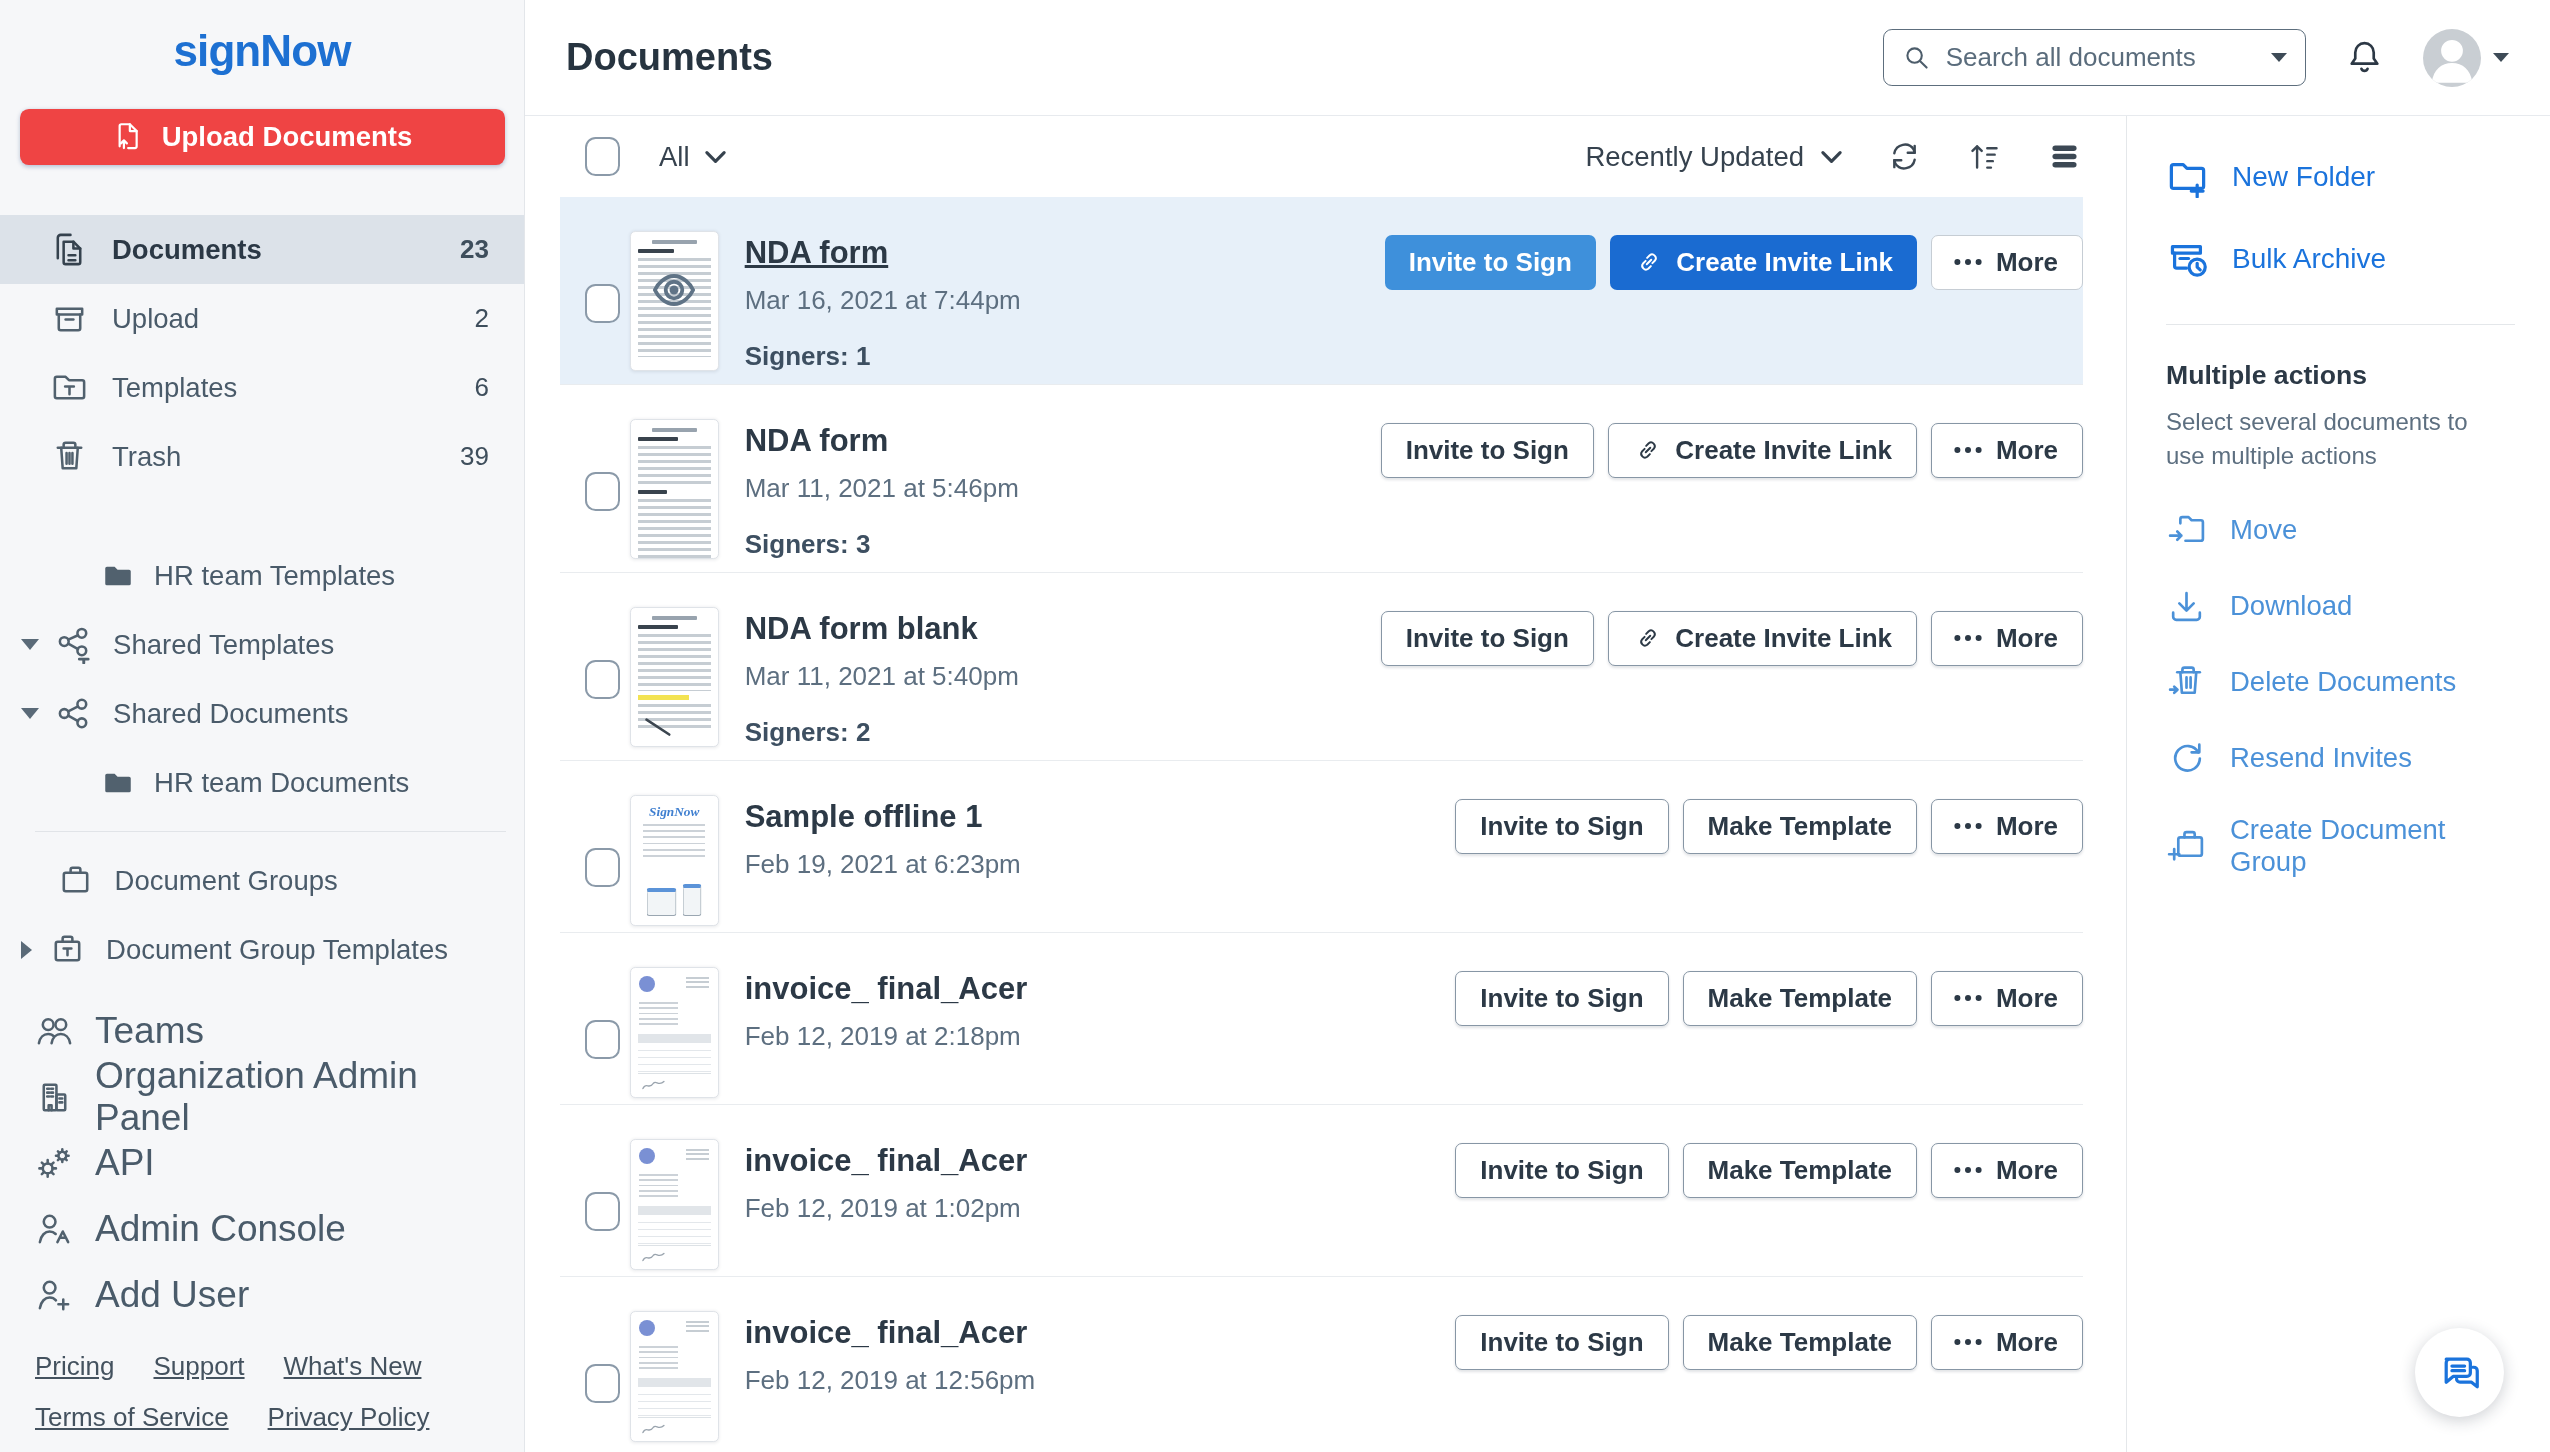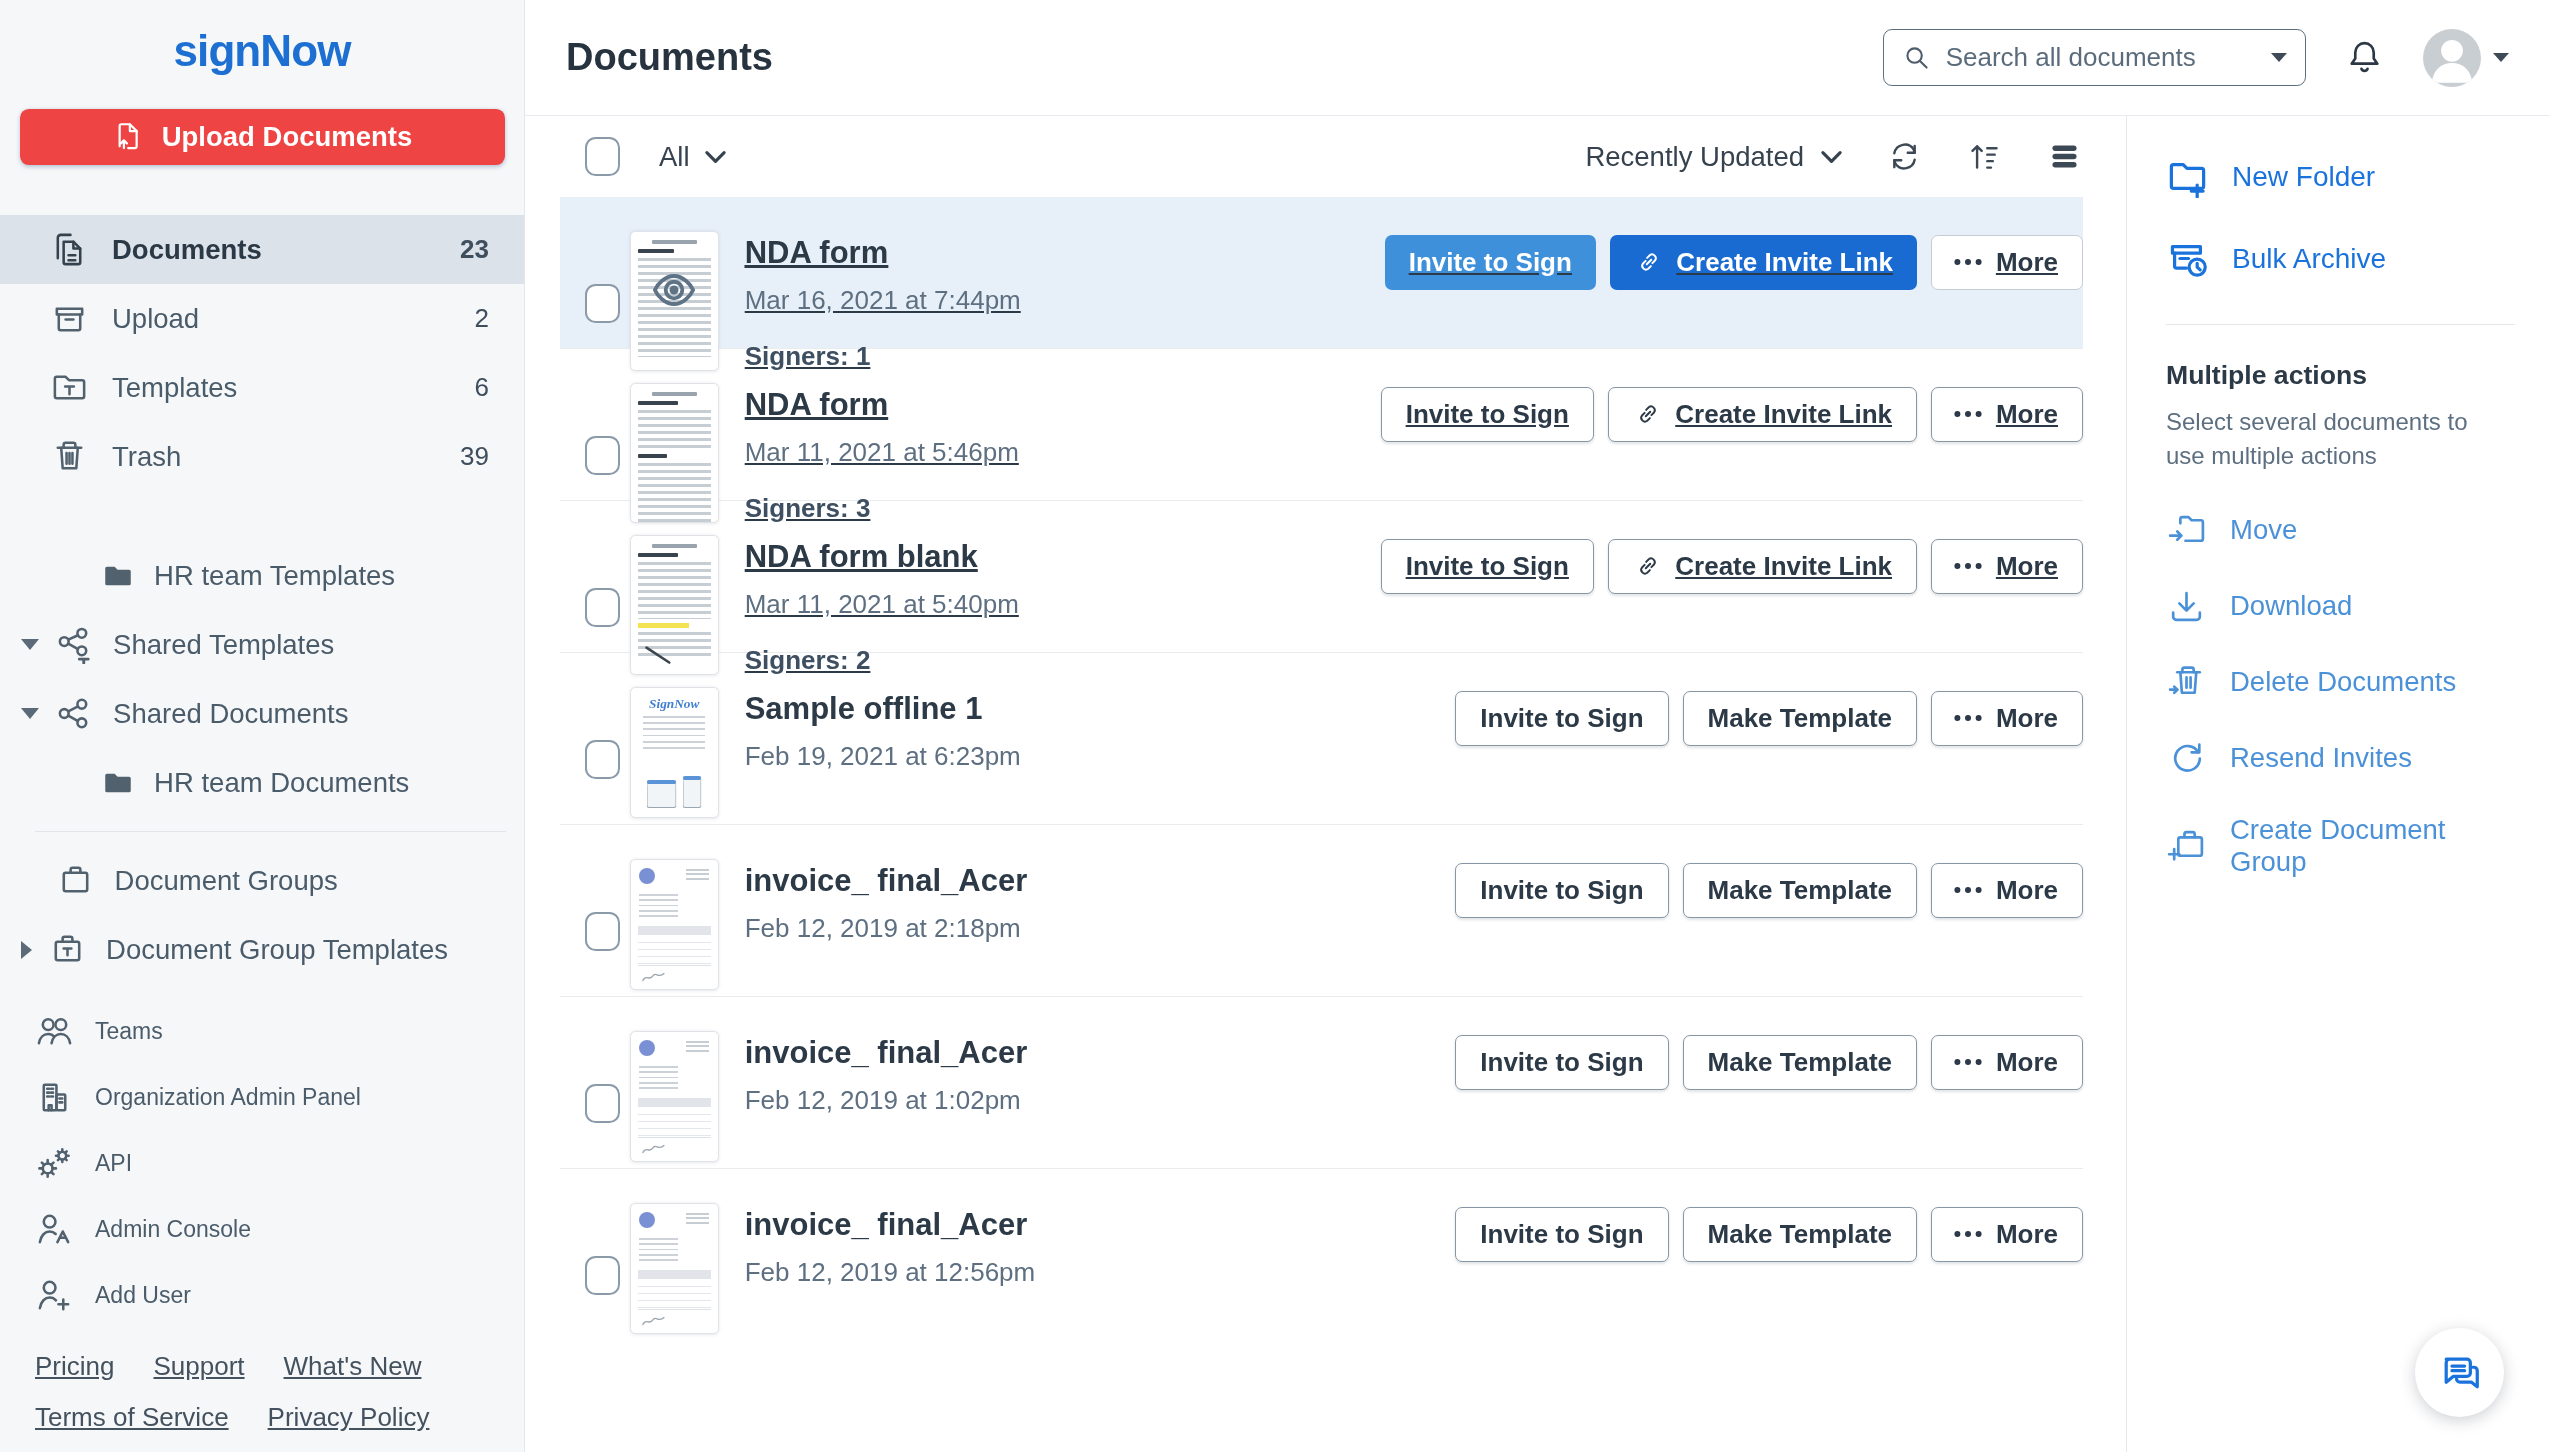--- a/index.html
+++ b/index.html
@@ -24,21 +24,21 @@
   .tree-row .ico { width: 39px; height: 39px; color: #51616e; flex: none; margin-left: 1.8px; }
   .tree-row.child { padding-left: 99px; }
   .tree-row.child .ico { width: 34px; height: 34px; }
   .tree-row .lbl { margin-left: 5.3px; }
   .caret-down { width: 0; height: 0; border-left: 9.7px solid transparent; border-right: 9.7px solid transparent; border-top: 11.5px solid #5a6a78; flex: none; }
   .caret-right { width: 0; height: 0; border-top: 9.7px solid transparent; border-bottom: 9.7px solid transparent; border-left: 11.5px solid #5a6a78; flex: none; }
   .caret-spacer { width: 19.5px; flex: none; }
   .side-divider { height: 0.9px; background: #e1e4e8; margin: 14px 17.7px 14px 35px; }
 
   .admin-nav { margin-top: 14px; }
-  .admin-item { height: 66px; display: flex; align-items: center; padding: 0 17.7px 0 35px; gap: 21px; color: #4a5b6a; font-size: 23px; cursor: pointer; }
+  .admin-item { height: 66px; display: flex; align-items: center; padding: 0 17.7px 0 35px; gap: 21px; color: #4a5b6a; font-size: 37px; cursor: pointer; }
   .admin-item .ico { width: 39px; height: 39px; color: #51616e; flex: none; }
 
   .side-footer { margin: 23px 0 0 35px; font-size: 26px; color: #44525f; }
   .side-footer .frow { display: flex; gap: 39px; margin-bottom: 19.5px; }
   .side-footer a { color: #44525f; text-decoration: underline; cursor: pointer; }
 
   
   .main { flex: 1; display: flex; flex-direction: column; min-width: 0; background: #fff; }
   .topbar { height: 116px; min-height: 116px; border-bottom: 0.9px solid #e7eaee; display: flex; align-items: center; padding: 0 41px; }
   .page-title { font-size: 38px; font-weight: 700; color: #273440; }
@@ -62,21 +62,21 @@
   .chk { width: 35px; height: 39px; border: 2.1px solid #8b9aa9; border-radius: 10.6px; background: #fff; flex: none; cursor: pointer; }
   .toolbar .chk { margin-left: 25px; }
   .tb-filter { display: flex; align-items: center; gap: 14px; margin-left: 39px; font-size: 27.5px; color: #36424e; cursor: pointer; }
   .chev { width: 23px; height: 16px; color: #36424e; }
   .toolbar-right { margin-left: auto; display: flex; align-items: center; gap: 43px; }
   .tb-sort { display: flex; align-items: center; gap: 16px; font-size: 27.5px; color: #36424e; cursor: pointer; }
   .tb-ico { width: 37px; height: 37px; color: #3c4854; cursor: pointer; }
 
   
   .doc-row { display: flex; align-items: flex-start; border-bottom: 0.9px solid #e9ecef; padding: 34px 0 0 25px; position: relative; }
-  .doc-row.tall { height: 152px; text-decoration: underline; }
+  .doc-row.tall { height: 188px; }
   .doc-row.short { height: 172px; }
   .doc-row.selected { background: #e7f0f9; }
   .doc-row .chk { margin-top: 53px; }
   .thumb { width: 89px; height: 131px; background: #fff; border: 0.9px solid #dfe3e8; border-radius: 5.3px; margin-left: 9.7px; position: relative; overflow: hidden; padding: 8px 7px; box-shadow: 0 0.9px 3.5px rgba(30,40,60,.10); flex: none; }
   .doc-row.tall .thumb { height: 140px; }
   .tl-head { height: 3.5px; background: #98a3ae; width: 62%; margin: 0 auto 4.4px; border-radius: 0.9px; }
   .tl-body { height: 100%; background: repeating-linear-gradient(to bottom, #c6cdd3 0 2.7px, transparent 2.7px 7px); }
   .tl-dark { height: 4.4px; background: #39434d; margin: 5.3px 0 4.4px; border-radius: 0.9px; }
   .tl-yellow { height: 5.3px; background: #f3e352; width: 70%; margin: 4.4px 0 3.5px; }
   .eye-overlay { position: absolute; left: 50%; top: 42%; transform: translate(-50%,-50%); width: 51px; height: 51px; color: #5f7386; }

